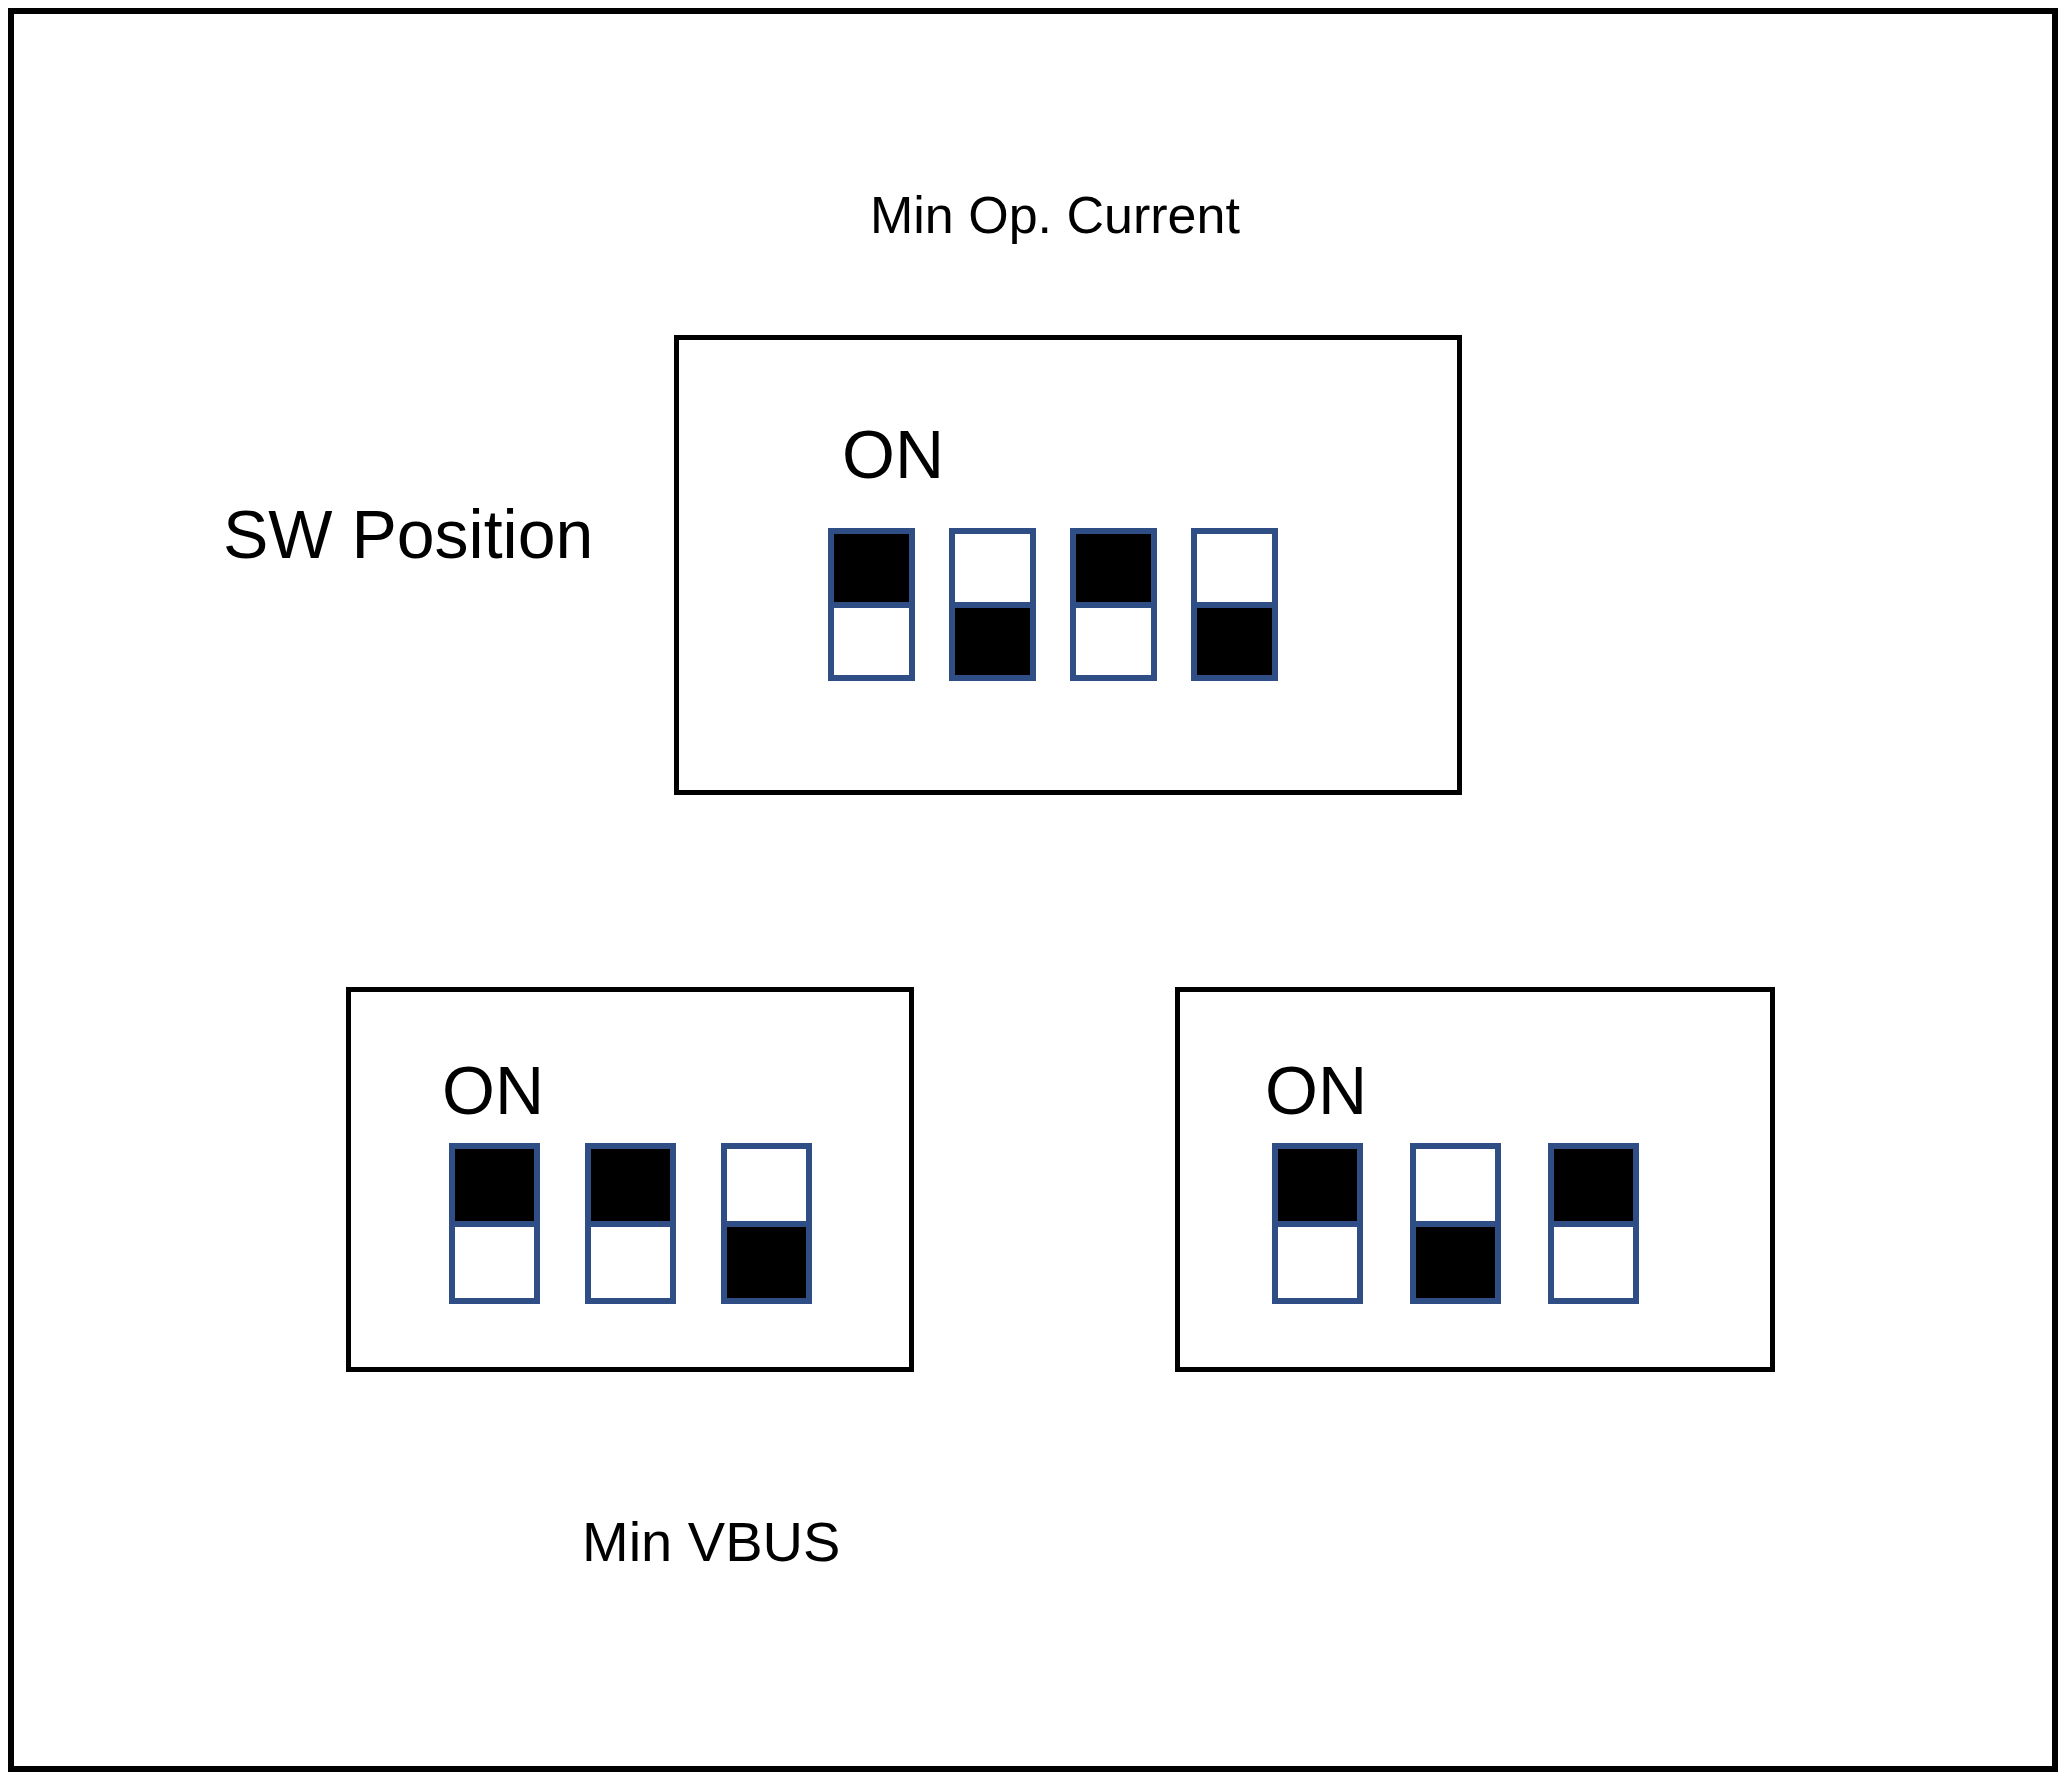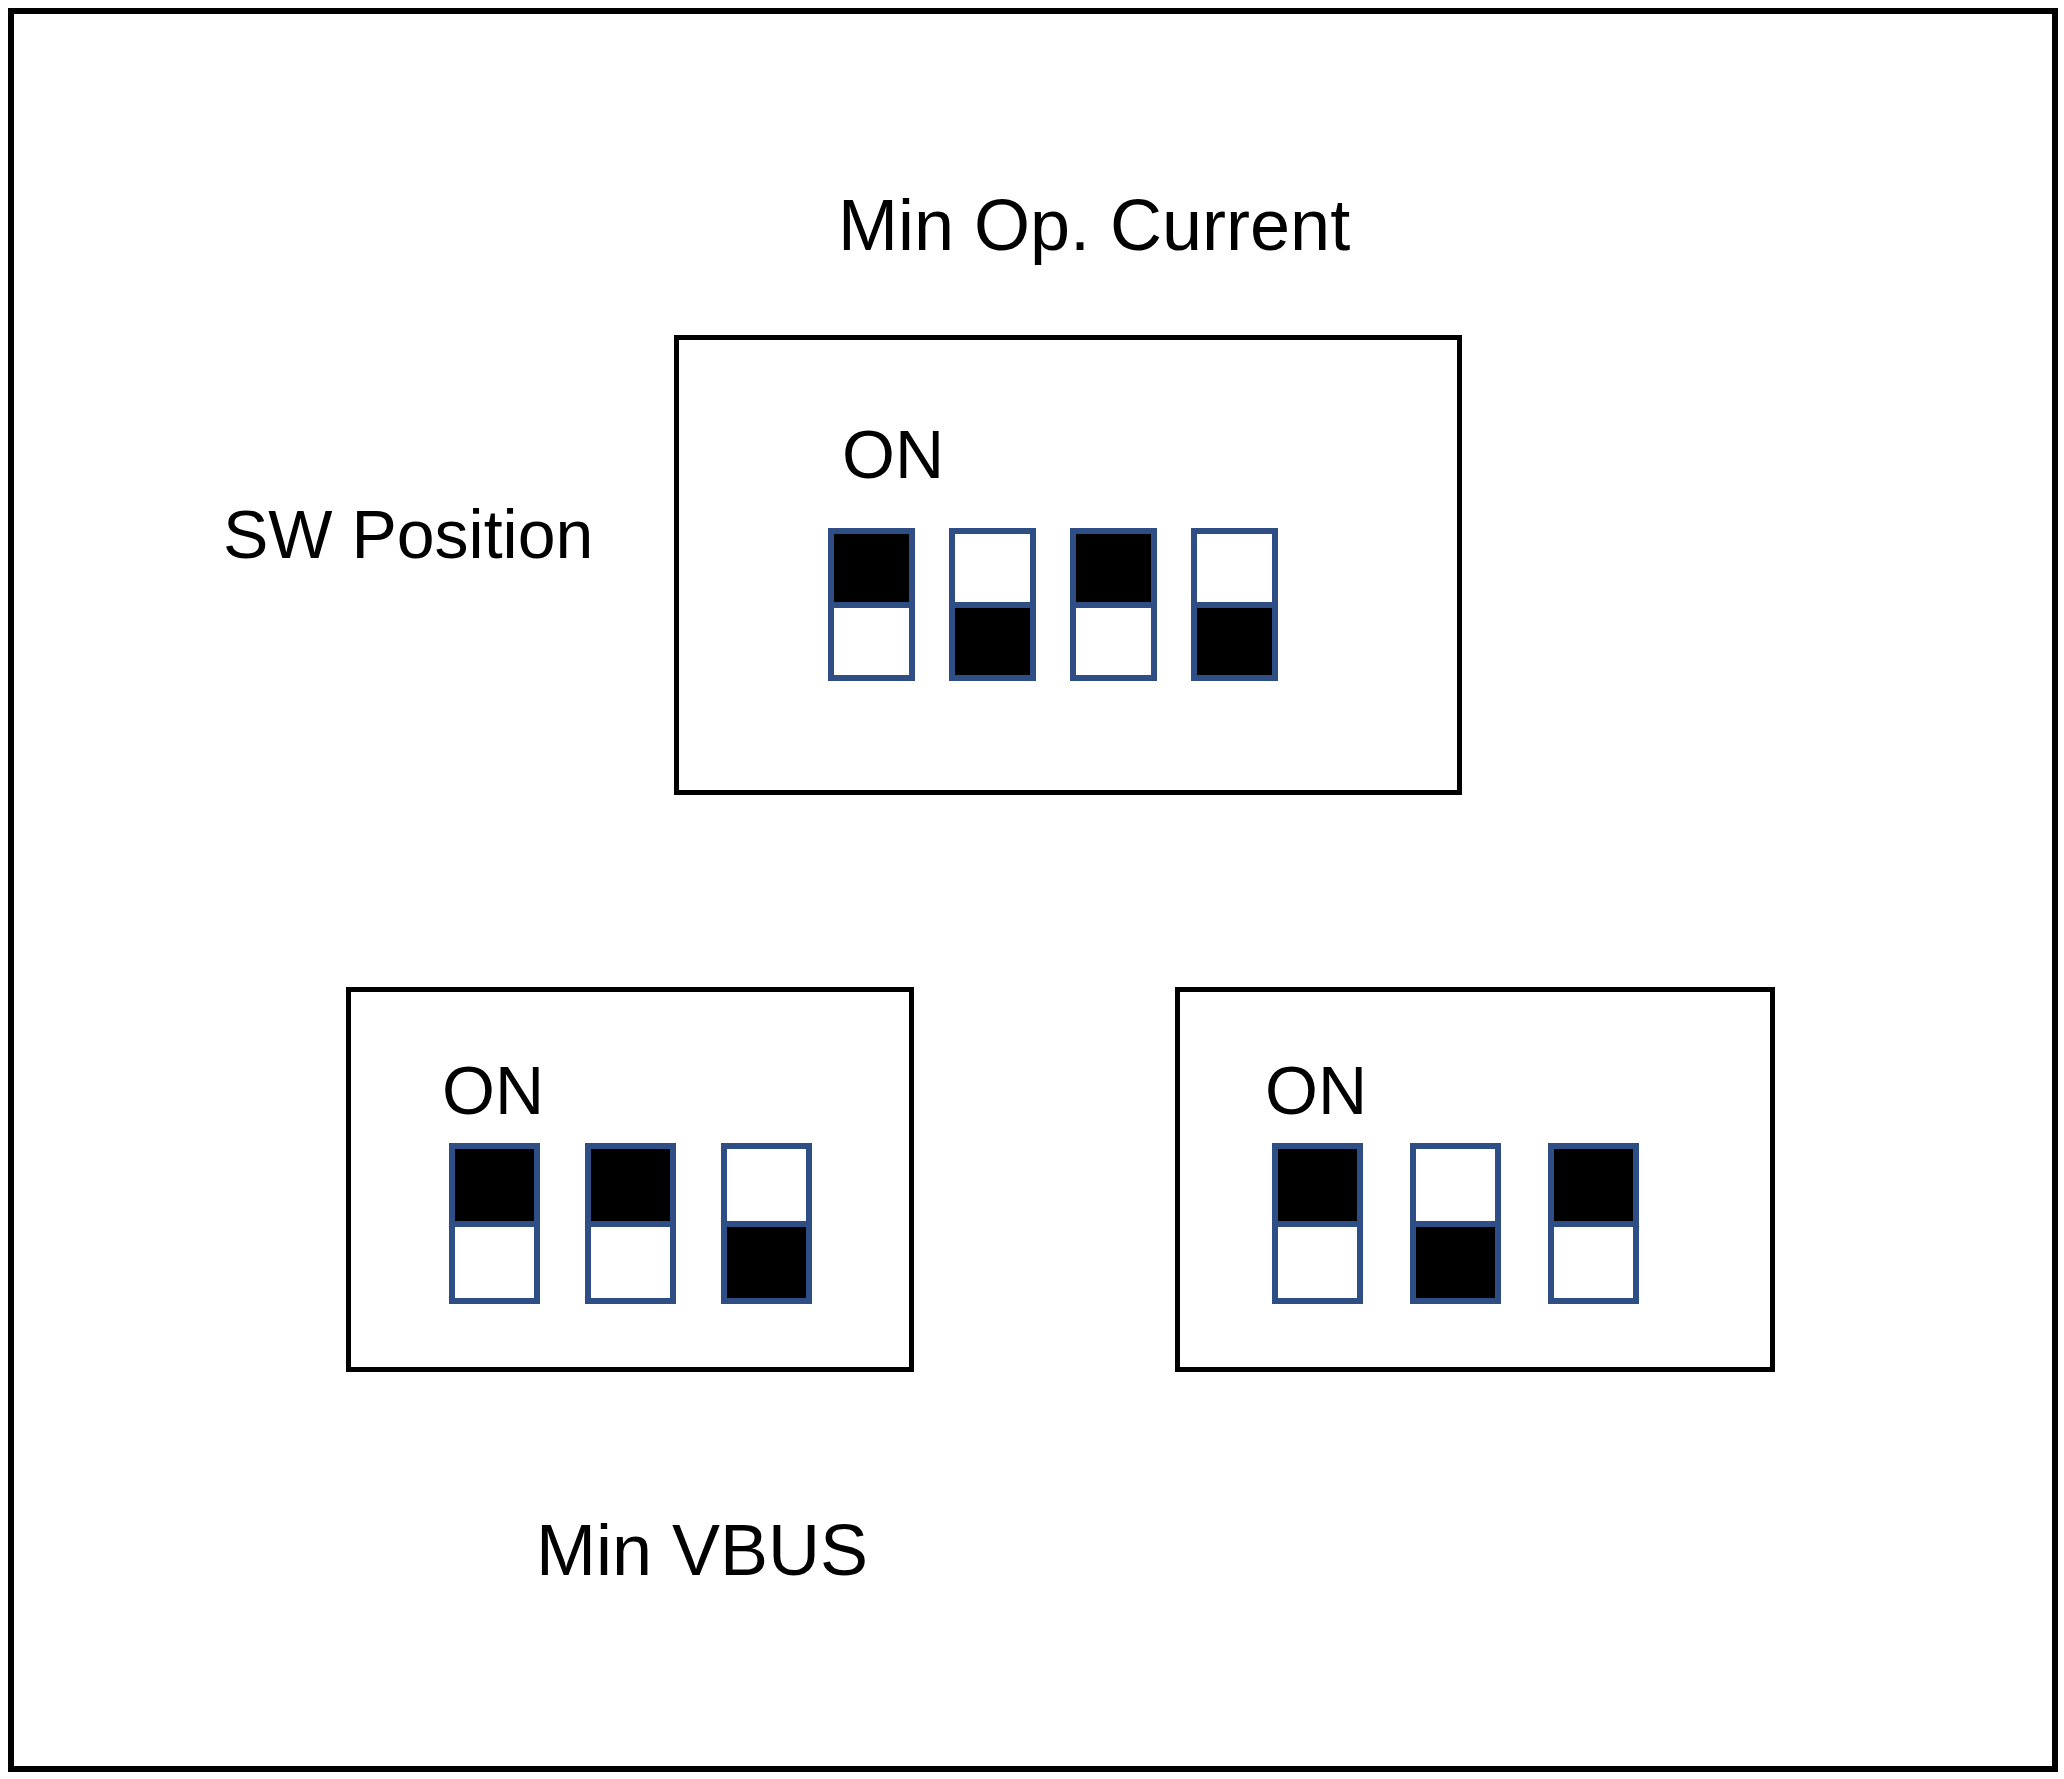--- a/index.html
+++ b/index.html
@@ -77,23 +77,23 @@
     background: #ffffff;
   }
   .toggle .cell.filled {
     background: #000000;
   }
   .toggle .cell.top {
     border-bottom: 6.6px solid #2e4e85;
   }
 
   
-  .title-text   { font-size: 72px; }
+  .title-text   { font-size: 52px; margin-left: 32px; }
   .side-text    { font-size: 68px; }
-  .caption-text { font-size: 72px; }
+  .caption-text { font-size: 56px; margin-left: 46px; }
 </style>
 </head>
 <body>
 
 <div id="canvas">
 
   <div class="outer-frame"></div>
 
   <div class="label title-text" style="left:838px; top:189px;">Min Op. Current</div>
 

